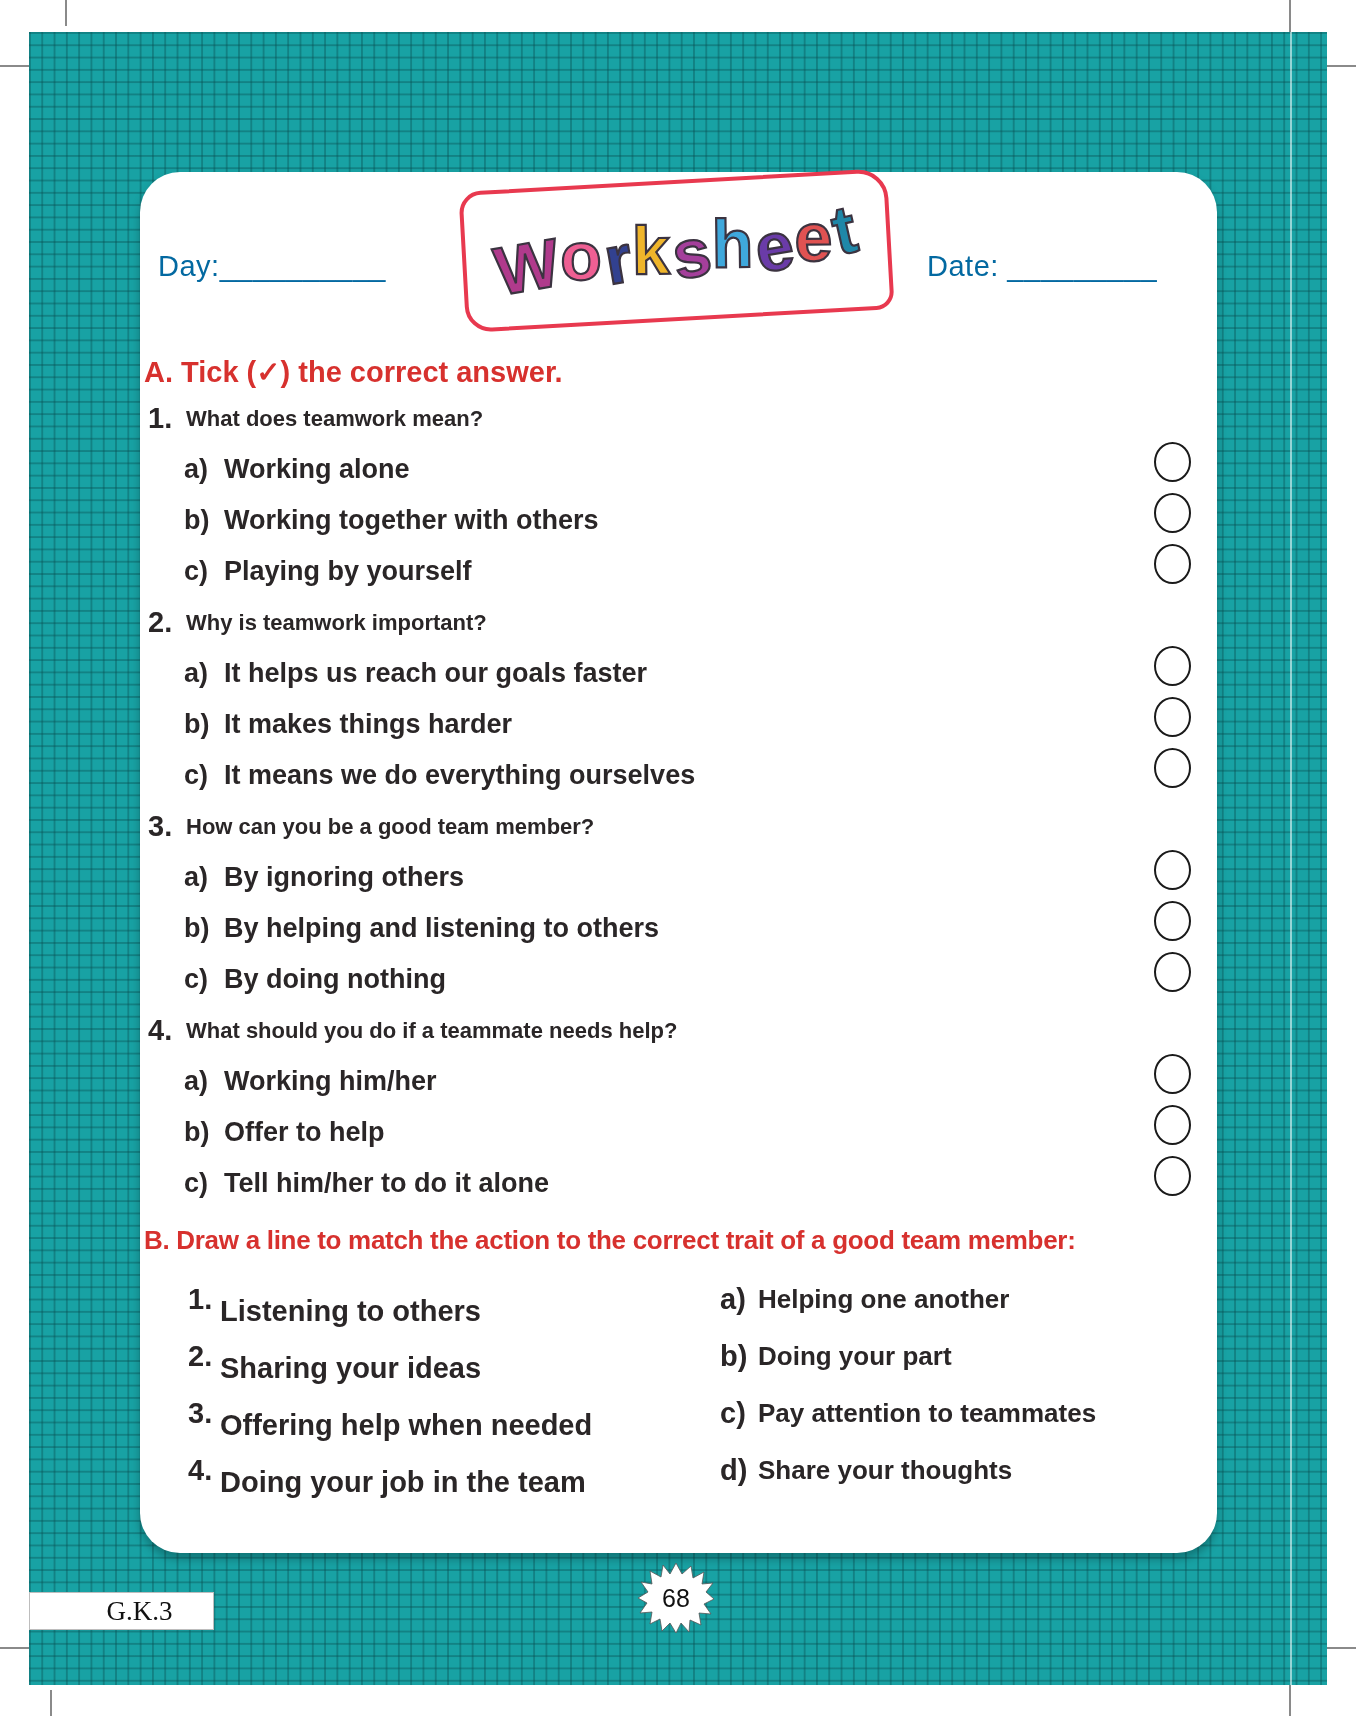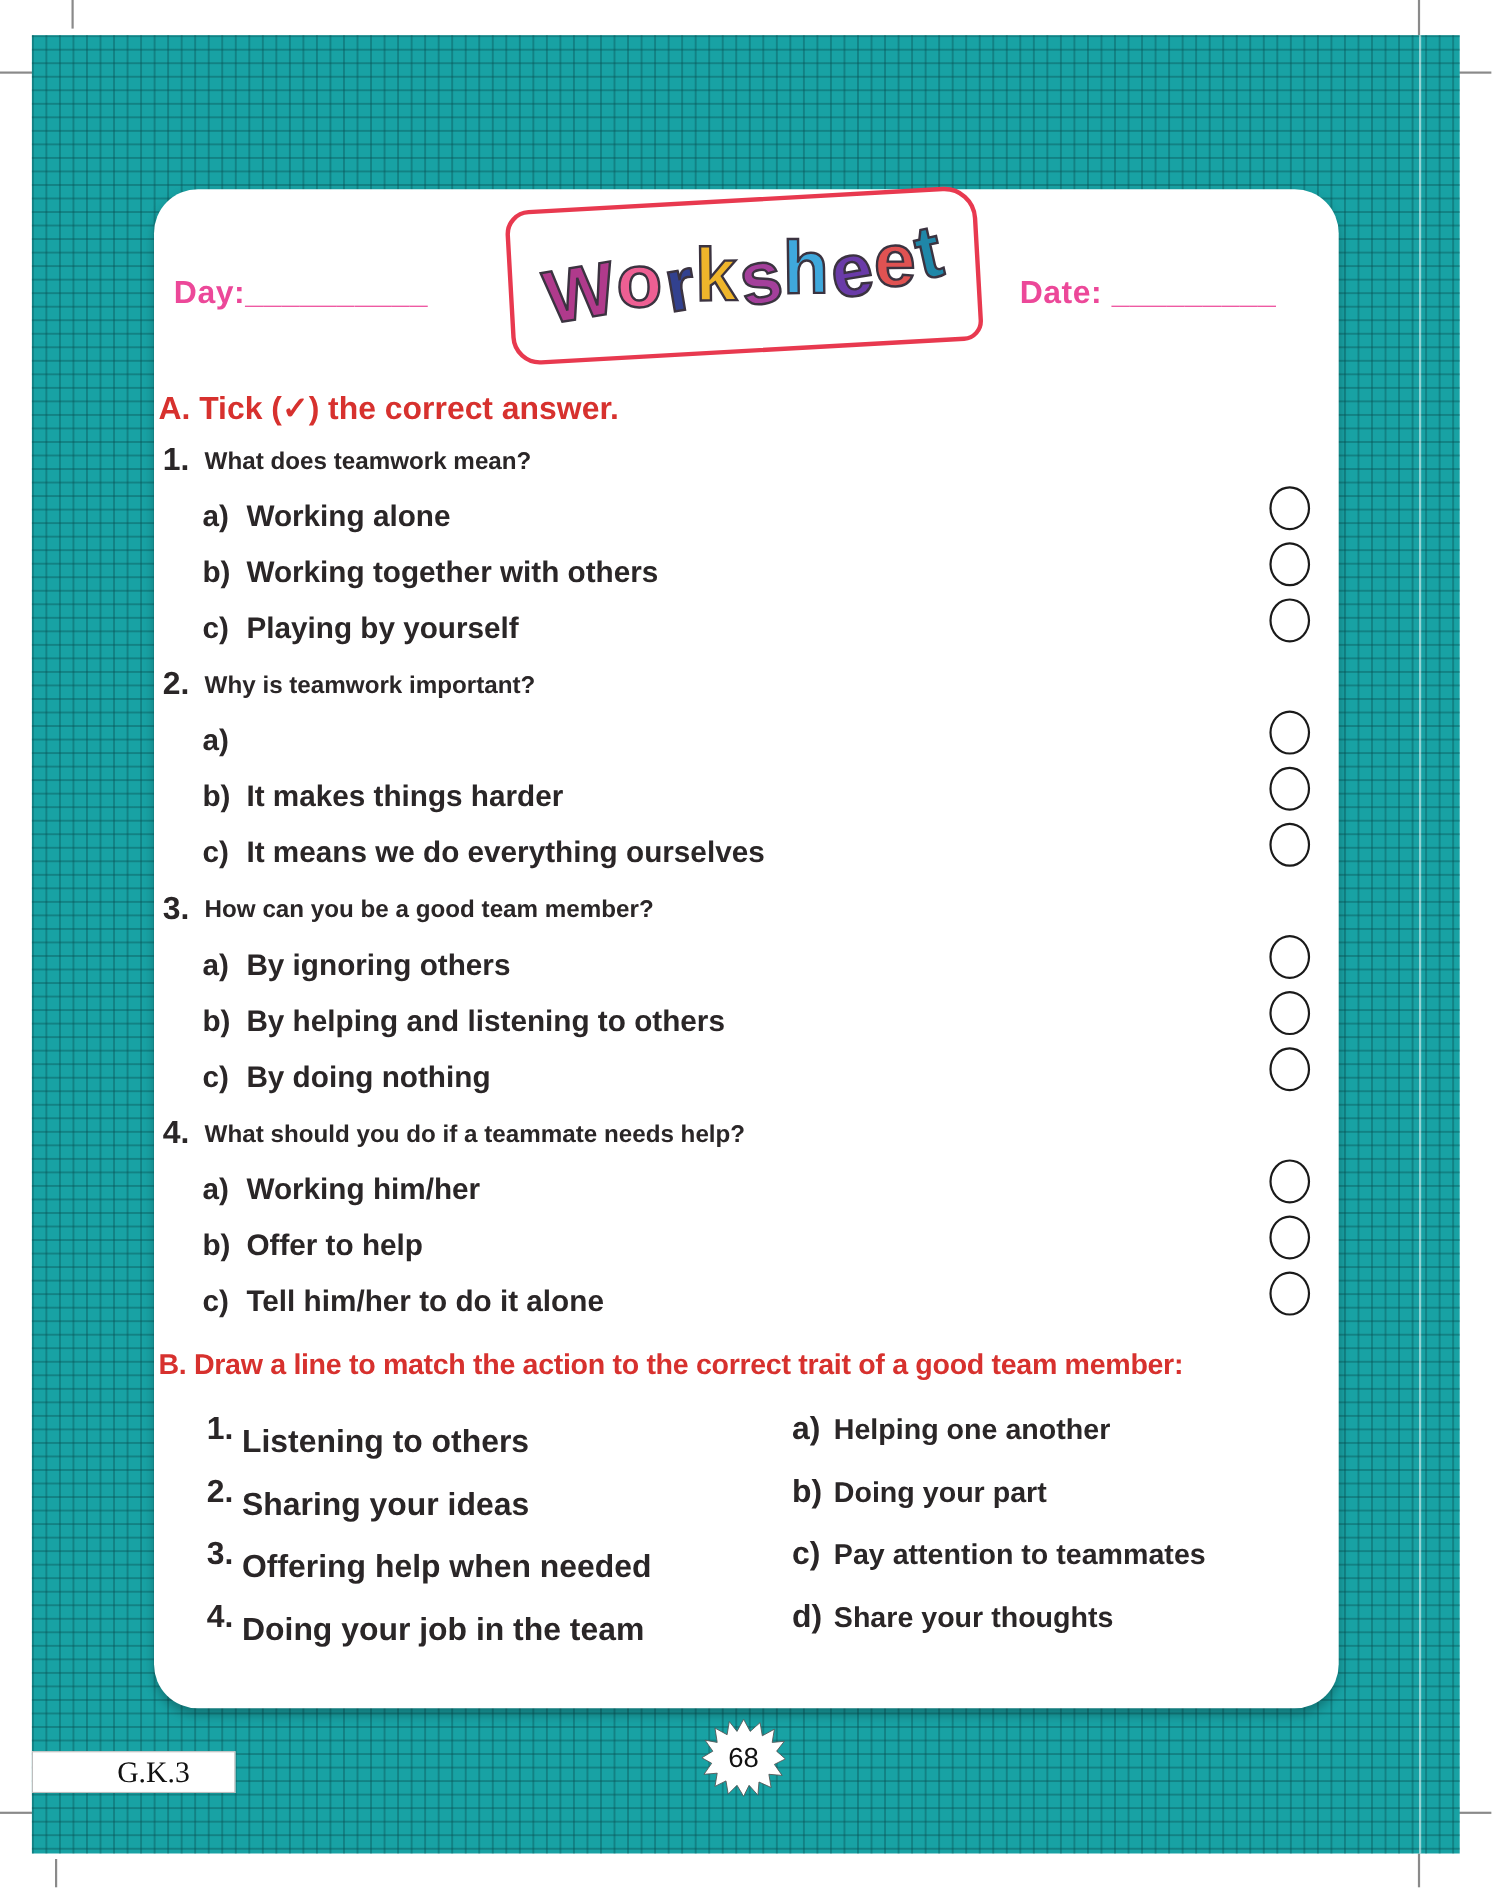--- a/index.html
+++ b/index.html
@@ -21,22 +21,22 @@
   .trimline{position:absolute;left:1261px;top:0;width:2px;height:100%;
     background:rgba(255,255,255,0.55);}
 
   
   .card{position:absolute;left:111px;top:140px;width:1077px;height:1381px;
     background:#ffffff;border-radius:40px;box-shadow:0 6px 10px rgba(0,0,0,0.28);
     color:#2a2627;}
 
   
   .card-header{position:relative;height:170px;}
-  .field-label{position:absolute;top:78px;font-size:29px;font-weight:700;
-    color:#ec4899;letter-spacing:0.5px;white-space:nowrap;}
+  .field-label{position:absolute;top:78px;font-size:29px;font-weight:400;
+    color:#0369a1;letter-spacing:0.5px;white-space:nowrap;}
   .day{left:18px;}
   .date{left:787px;}
 
   .badge{position:absolute;left:322px;top:8px;width:421px;height:133px;
     border:4px solid #e8394f;border-radius:22px 30px 18px 26px;
     transform:rotate(-3.2deg);display:flex;align-items:center;justify-content:center;}
   .badge-text{transform:rotate(-1.5deg);white-space:nowrap;font-weight:700;
     font-size:68px;letter-spacing:2px;-webkit-text-stroke:2.2px #3b3340;}
   .badge-text .tl{display:inline-block;}
   .badge-text .tl:nth-child(odd){transform:rotate(-5deg) translateY(3px);}
@@ -126,20 +126,21 @@
         <span class="otext">Playing by yourself</span>
         <span class="circle"></span>
       </div>
 
       <div class="row">
         <span class="qnum">2.</span>
         <span class="qtext">Why is teamwork important?</span>
       </div>
       <div class="row">
         <span class="oletter">a)</span>
+        <span class="otext">It helps us reach our goals faster</span>
         <span class="circle"></span>
       </div>
       <div class="row">
         <span class="oletter">b)</span>
         <span class="otext">It makes things harder</span>
         <span class="circle"></span>
       </div>
       <div class="row">
         <span class="oletter">c)</span>
         <span class="otext">It means we do everything ourselves</span>

